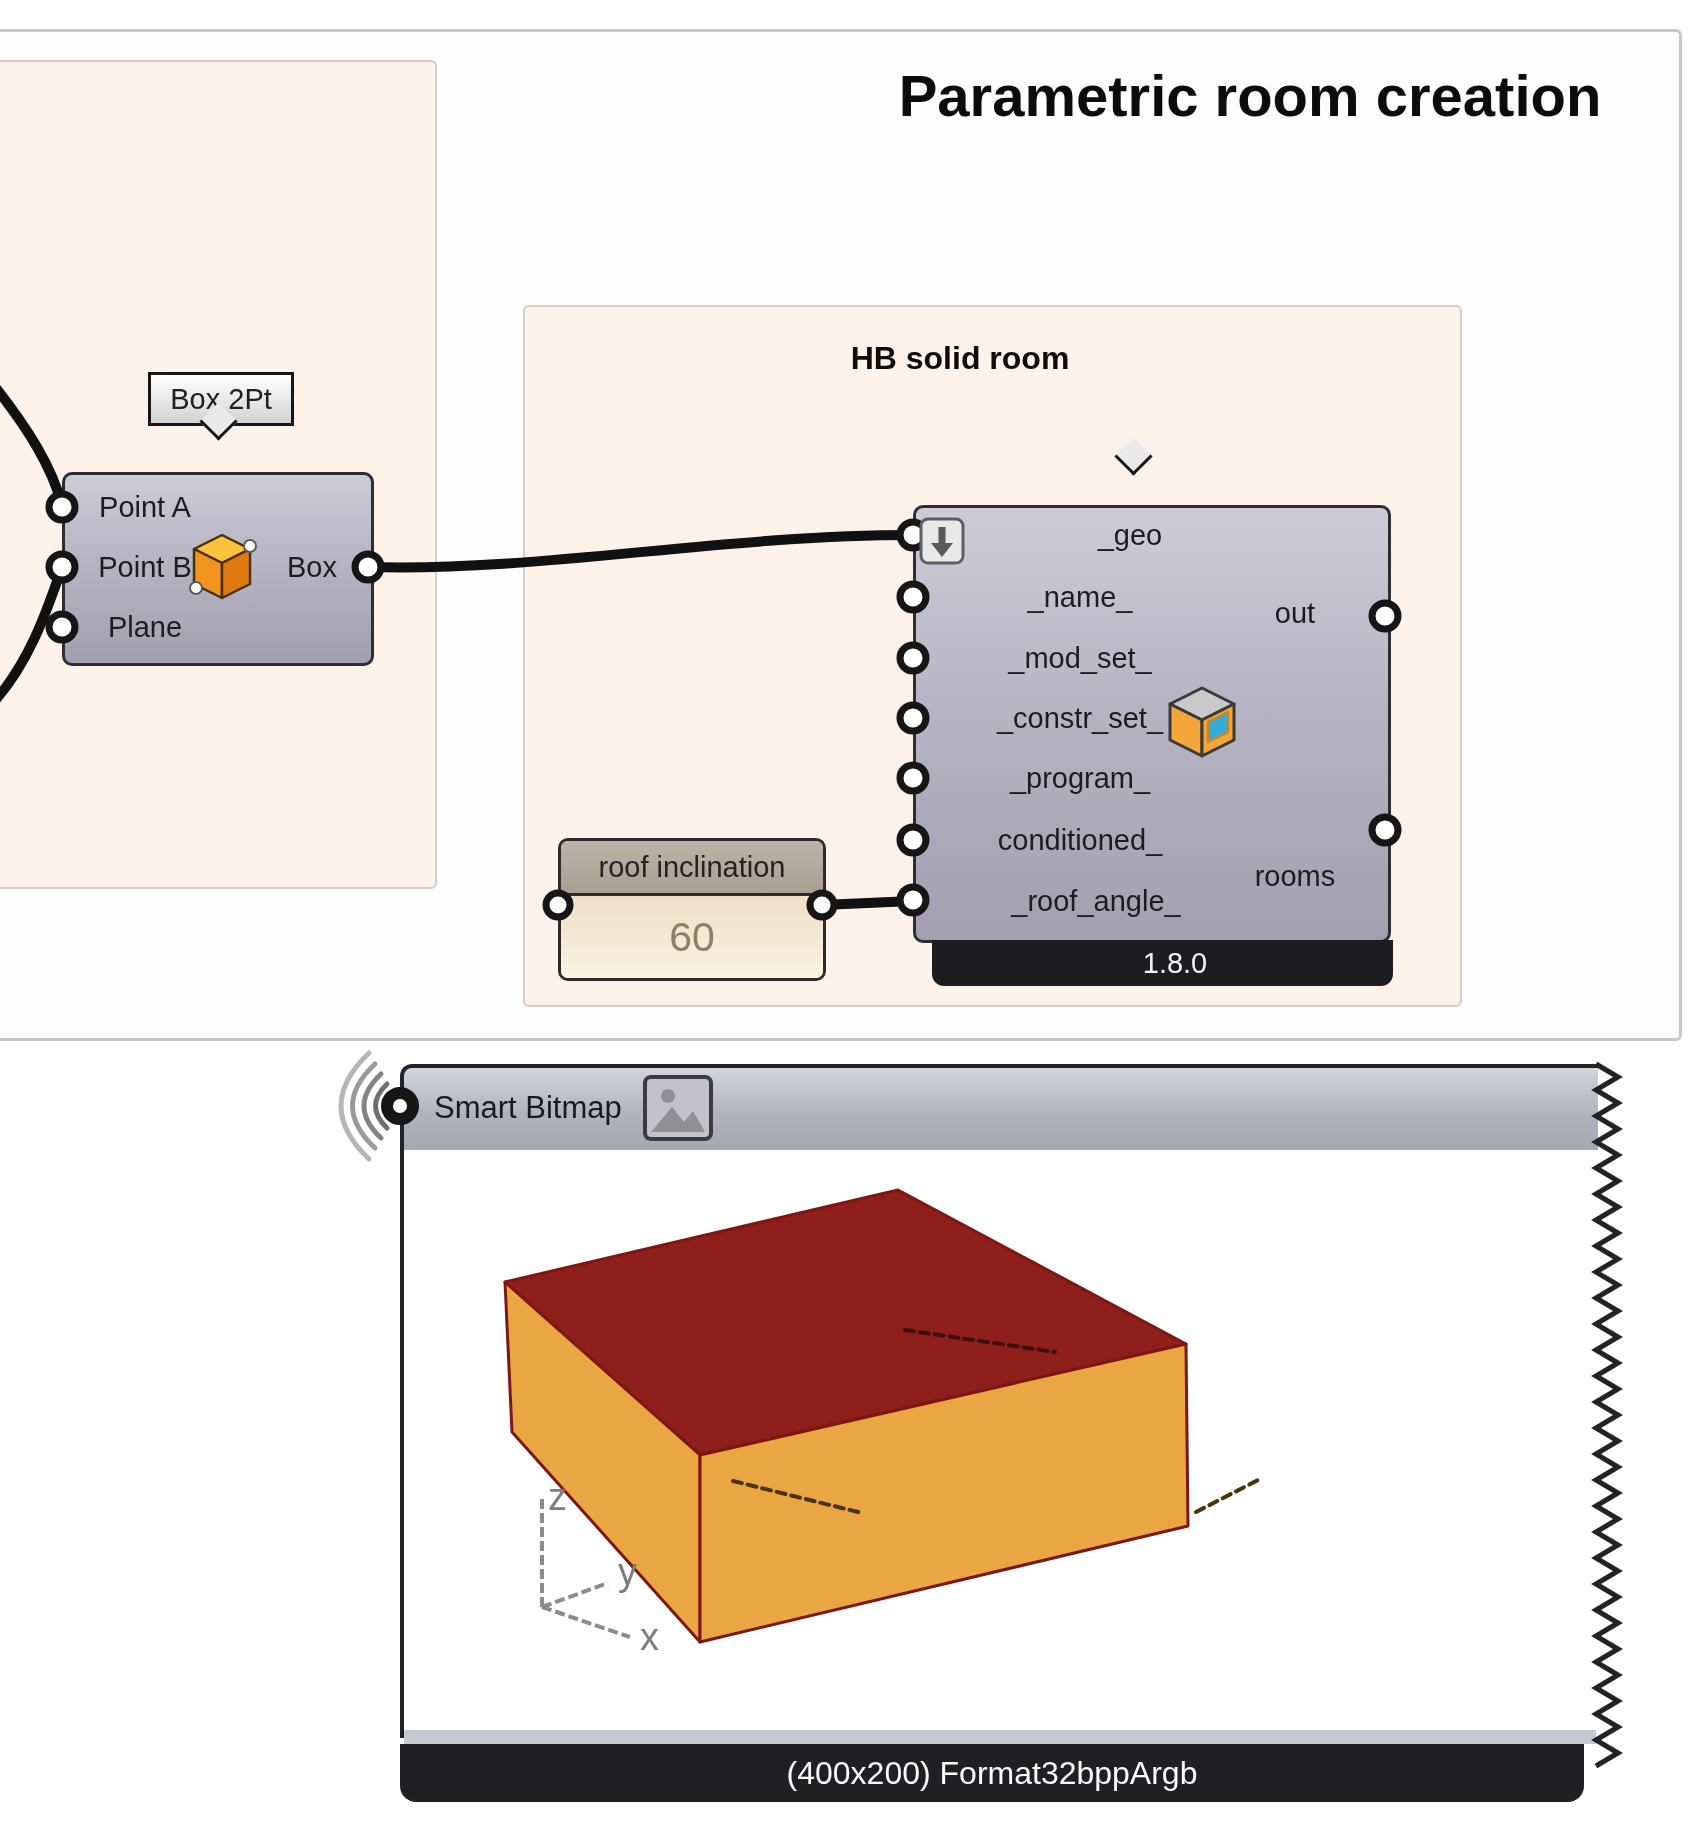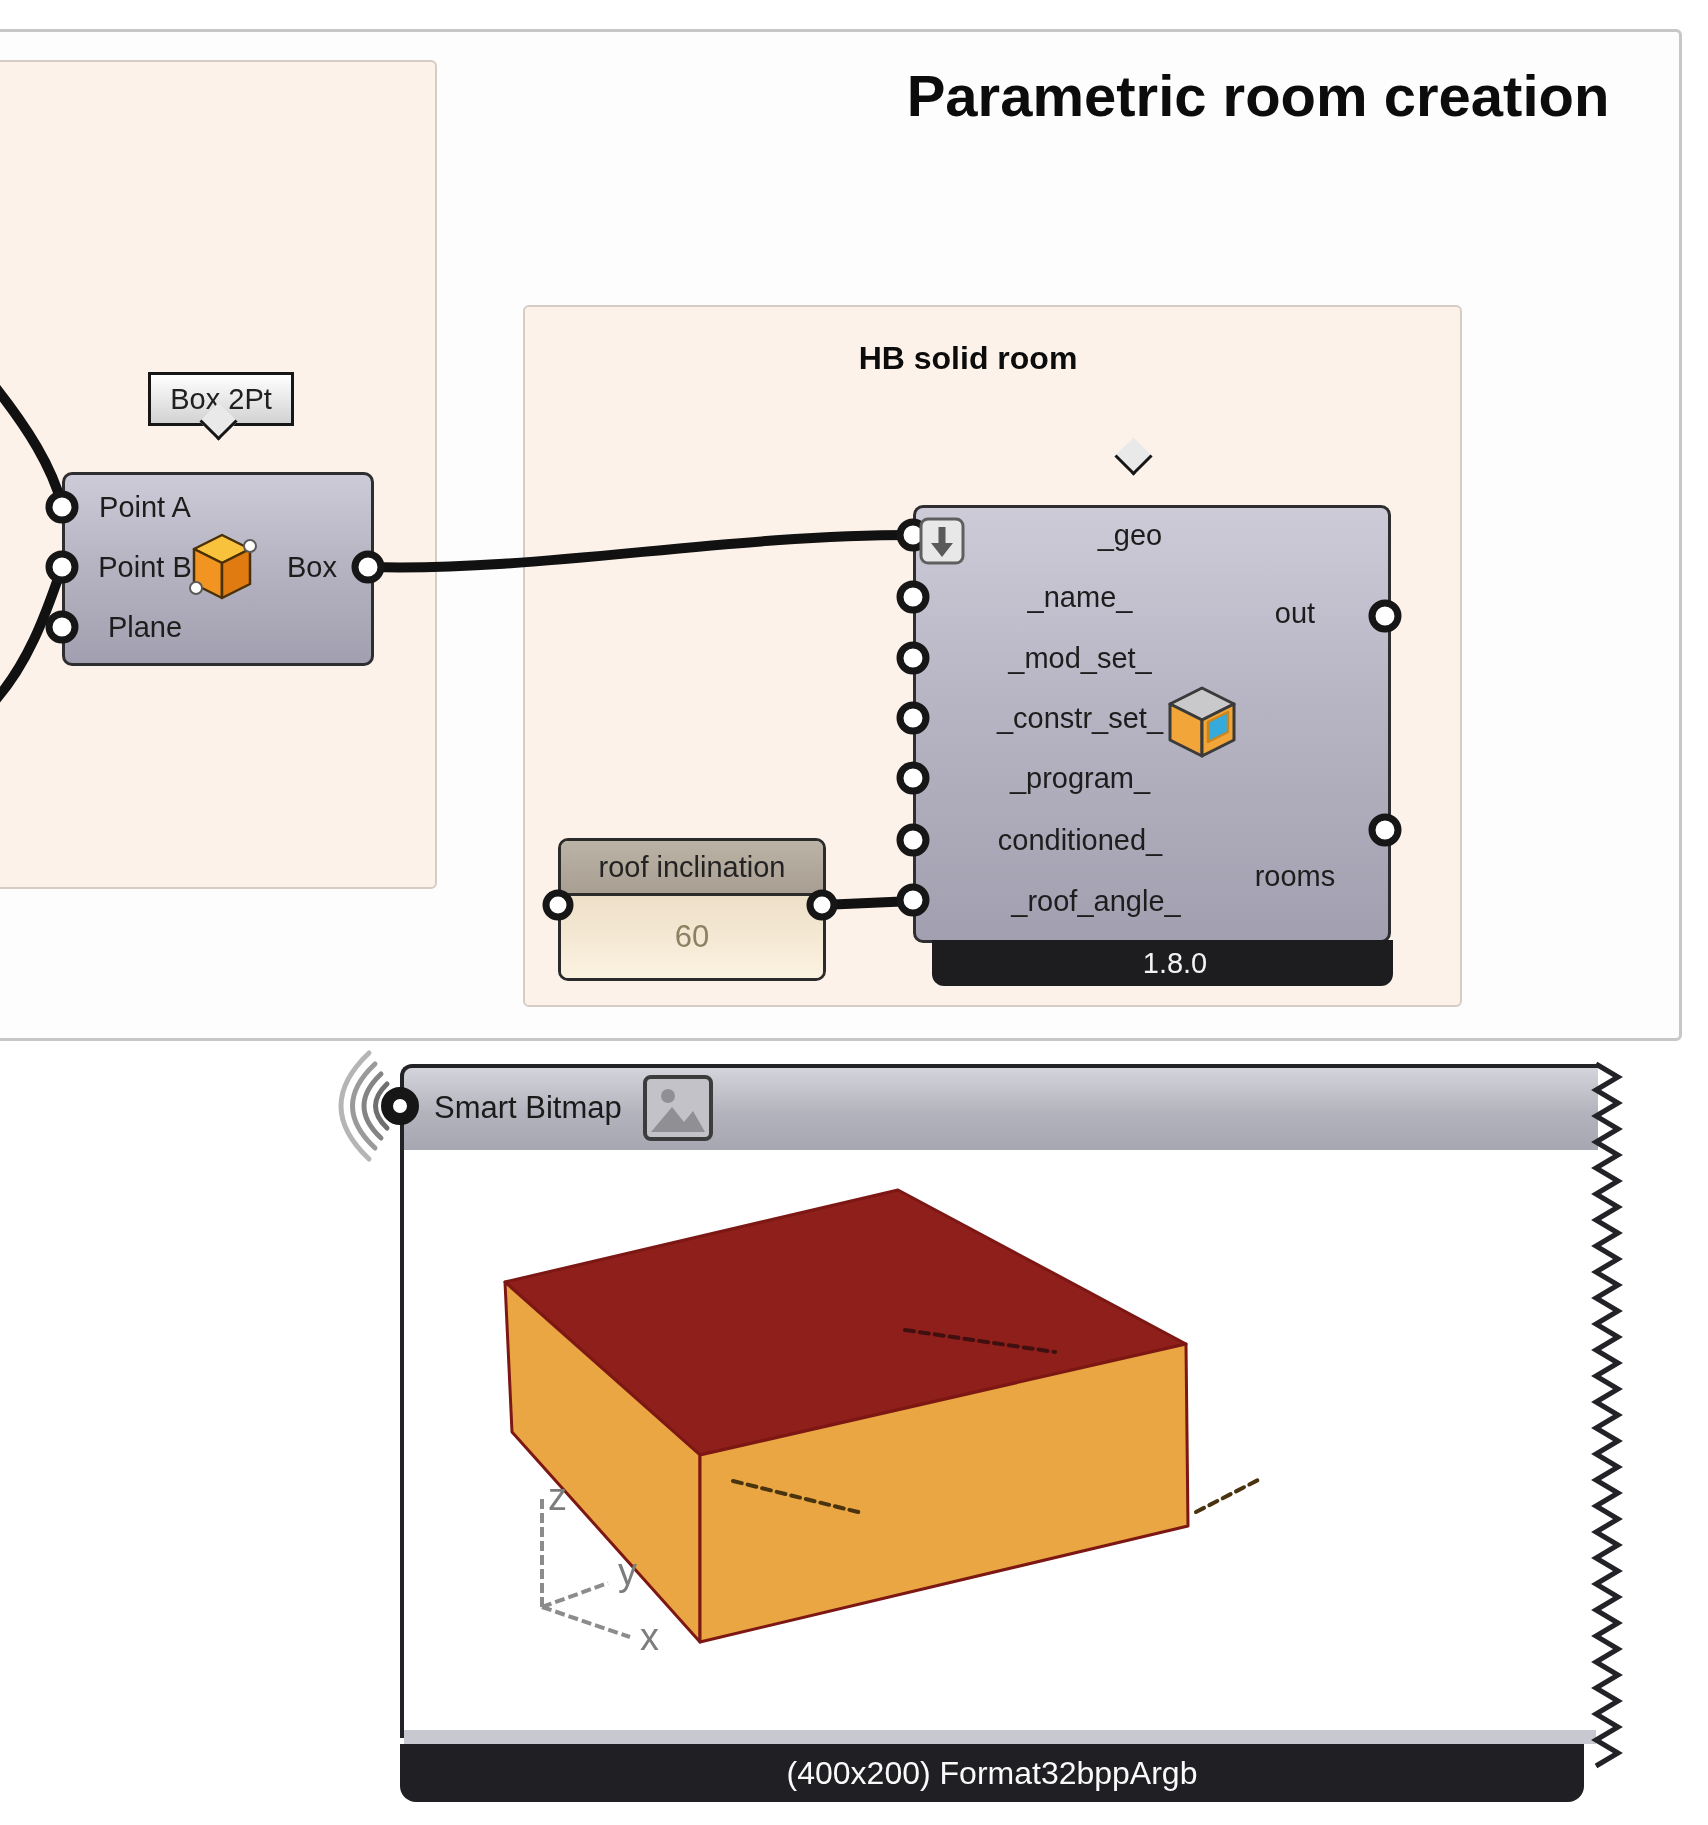--- a/index.html
+++ b/index.html
@@ -2,42 +2,42 @@
 <html><head>
 <meta charset="utf-8">
 <style>
   html,body{margin:0;padding:0;background:#ffffff;}
   #canvas{position:relative;width:1708px;height:1825px;overflow:hidden;background:#ffffff;
           font-family:"Liberation Sans", sans-serif;color:#1d1d1d;}
   .abs{position:absolute;}
   
   .group-outer{border:3px solid #c7c7c7;background:#fdfdfd;border-radius:6px;}
   .group-peach{border:2px solid #d5ccc3;background:#fdf2e9;border-radius:6px;}
-  .group-title{font-weight:bold;color:#0c0c0c;text-align:center;margin-left:8px;}
+  .group-title{font-weight:bold;color:#0c0c0c;text-align:center;}
   
   .component{background:linear-gradient(180deg,#cdcbd8 0%,#b7b5c3 45%,#a29fb0 100%);
              border:3px solid #2e2e31;border-radius:10px;}
   .port-label{font-size:29px;color:#1d1d1d;line-height:1.1;}
   .center{text-align:center;}
   .version-bar{background:#1d1d20;border-radius:0 0 12px 12px;color:#f2f2f2;
                font-size:29px;text-align:center;line-height:46px;}
   
   .tooltip{background:linear-gradient(180deg,#ffffff 0%,#d2d2d2 100%);
            border:3px solid #161616;font-size:29px;color:#202020;
            display:flex;align-items:center;justify-content:center;}
   .tooltip-notch{width:24px;height:24px;background:#e9e9e9;
                  border-right:3px solid #161616;border-bottom:3px solid #161616;
                  transform:rotate(45deg);}
   
   .vpanel{border:3px solid #2b2b2b;border-radius:10px;overflow:hidden;}
   .vpanel-header{background:linear-gradient(180deg,#bcb3a7 0%,#a89e92 100%);
                  border-bottom:3px solid #2b2b2b;font-size:29px;color:#232323;
                  display:flex;align-items:center;justify-content:center;}
   .vpanel-body{background:linear-gradient(180deg,#eedfc8 0%,#fbf2e0 100%);
-               font-size:31px;color:#8b8264;display:flex;align-items:center;justify-content:center;}
+               font-size:41px;color:#8b8264;display:flex;align-items:center;justify-content:center;}
   
   .bm-header{background:linear-gradient(180deg,#d4d4dc 0%,#b3b3bd 55%,#a7a7b2 100%);
              border:4px solid #232327;border-radius:12px 0 0 0;border-right:none;}
   .bm-title{font-size:31px;color:#1b1b1b;}
   .bm-body{background:#ffffff;border-left:4px solid #232327;}
   .bm-bottomstrip{background:#c8c8d0;}
   .bm-caption{background:#202024;border-radius:0 0 16px 16px;color:#fafafa;
               font-size:32px;text-align:center;line-height:58px;}
   svg text{font-family:"Liberation Sans", sans-serif;}
 </style>

